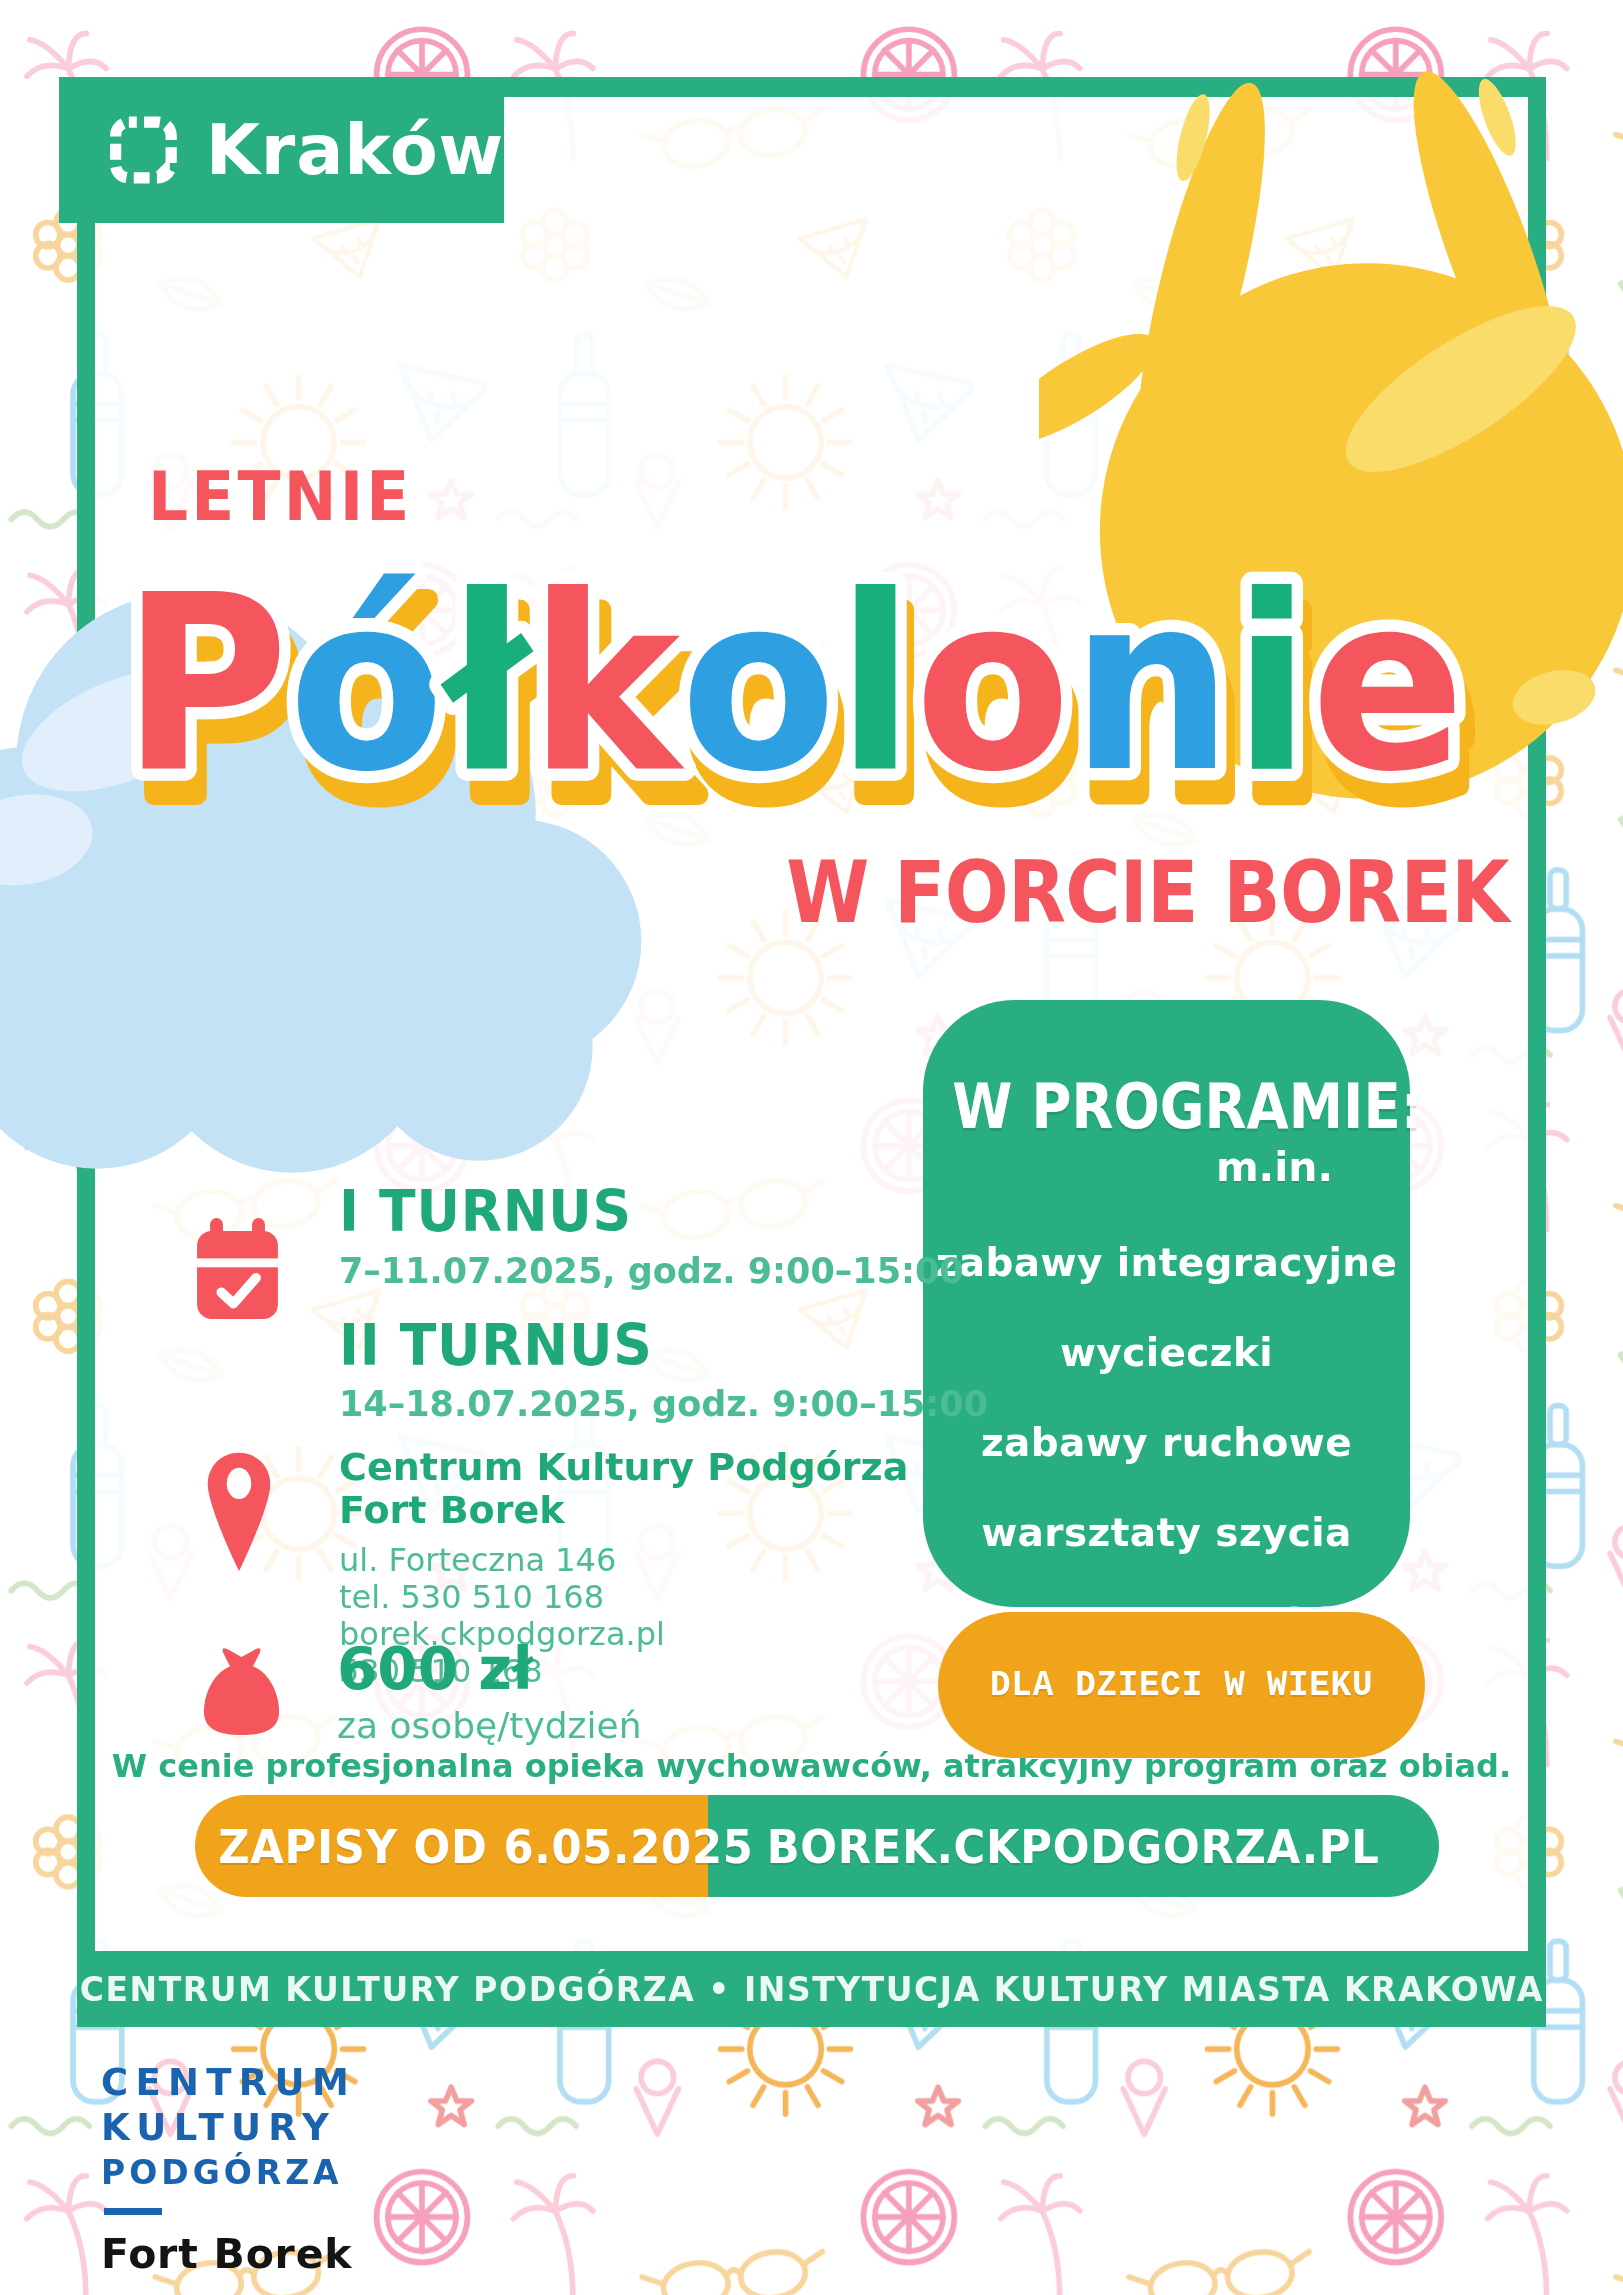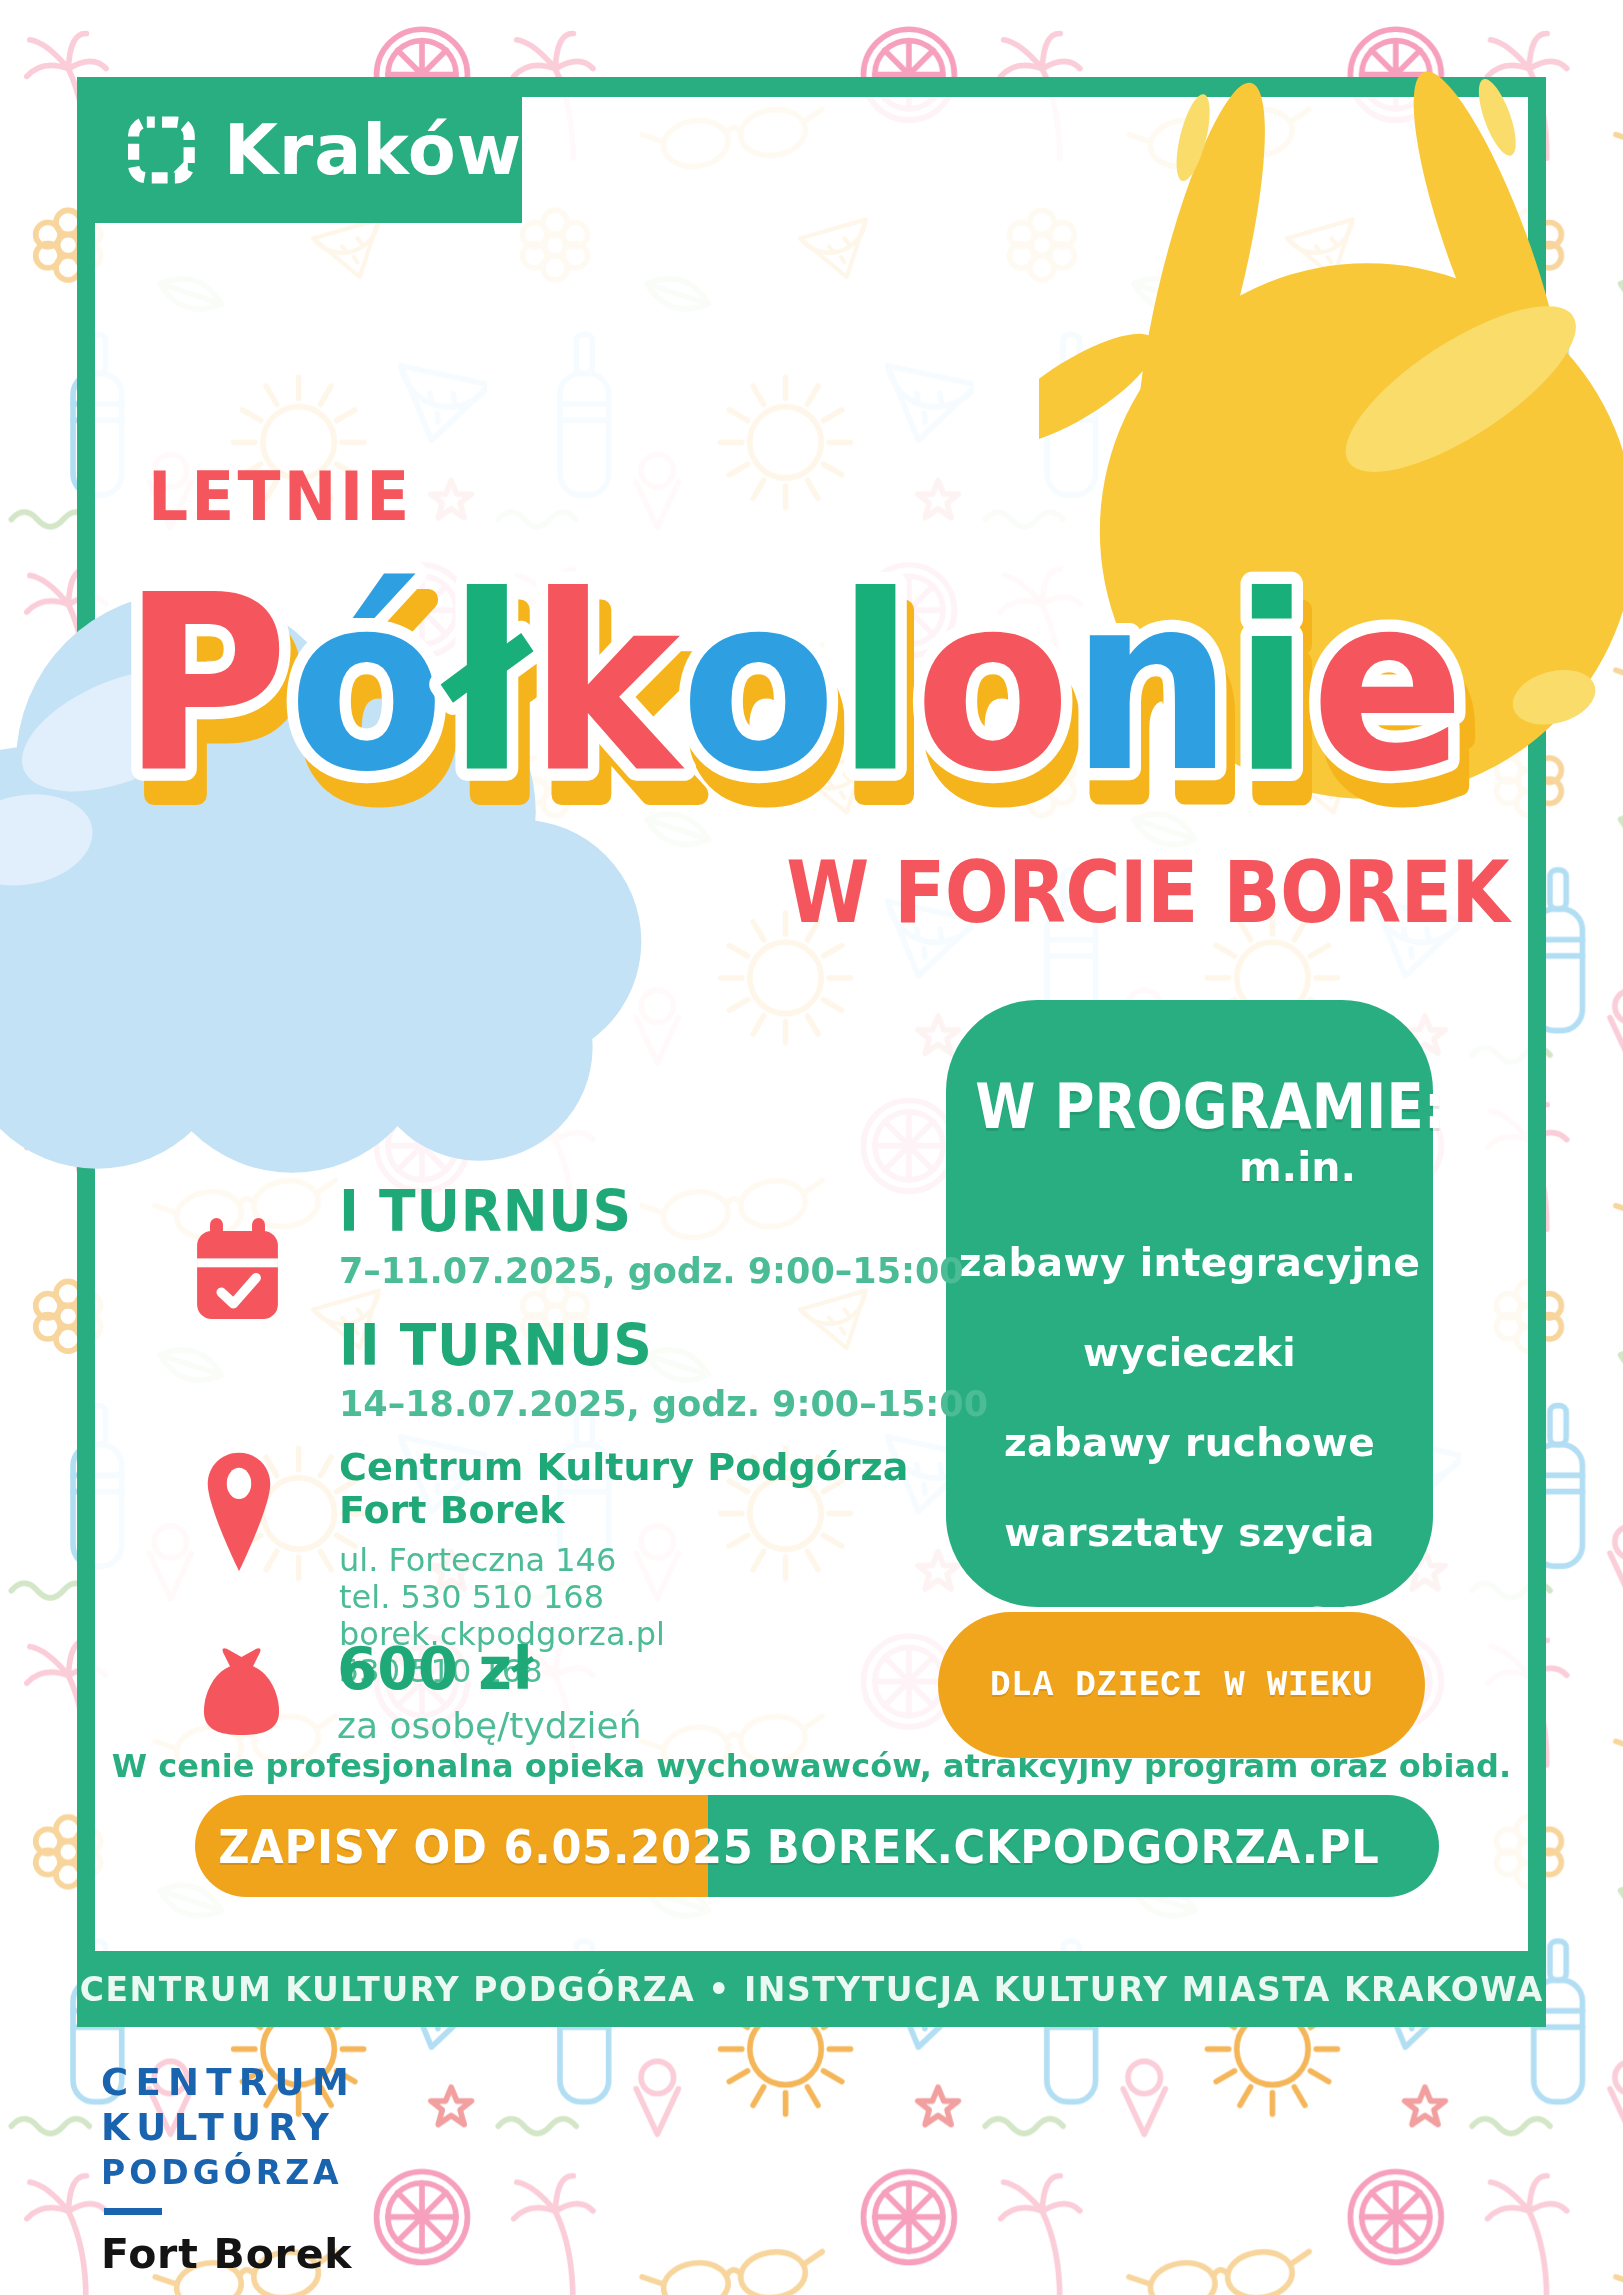--- a/index.html
+++ b/index.html
@@ -29,39 +29,39 @@
 
   .frame{position:absolute;background:var(--green);z-index:2;}
   .frame-top{left:77px;top:77px;width:1469px;height:19.5px;}
   .frame-left{left:77px;top:77px;width:18px;height:1875px;}
   .frame-right{left:1528px;top:77px;width:18px;height:1875px;}
   .footer-bar{position:absolute;left:77px;top:1951px;width:1469px;height:76px;
     background:var(--green);z-index:2;display:flex;align-items:center;justify-content:center;}
   .footer-text{color:var(--footer-text);font-size:34px;font-weight:bold;letter-spacing:1.6px;
     transform:scaleX(0.97);white-space:nowrap;}
 
-  .brand-box{position:absolute;left:77px;top:77px;width:445px;height:146px;background:var(--green);
+  .brand-box{position:absolute;left:59px;top:77px;width:445px;height:146px;background:var(--green);
     z-index:3;display:flex;align-items:center;padding-left:50px;gap:28px;}
   .brand-text{color:#ffffff;font-size:70px;font-weight:bold;letter-spacing:0.8px;}
 
   .cloud-svg{position:absolute;left:-49px;top:580px;z-index:3;}
   .sun-svg{position:absolute;left:1039px;top:32px;z-index:3;}
 
   .kicker{position:absolute;left:148px;top:459px;z-index:4;color:var(--red);
     font-size:63px;font-weight:bold;letter-spacing:3.2px;transform:scale(1,1.06);transform-origin:left top;}
 
   .title-svg{position:absolute;left:93px;top:529px;z-index:5;}
   .title-svg text{font-family:"DejaVu Sans","Liberation Sans",sans-serif;font-weight:bold;
     font-size:300px;stroke-linejoin:round;}
 
   .subtitle{position:absolute;left:735px;top:843px;width:731px;z-index:5;text-align:right;
     color:var(--red);font-size:81px;font-weight:bold;letter-spacing:-0.8px;
     transform:scaleX(0.93) scaleY(1.05);transform-origin:right top;white-space:nowrap;}
 
-  .program-box{position:absolute;left:946px;top:1000px;width:487px;height:607px;z-index:4;
+  .program-box{position:absolute;left:923px;top:1000px;width:487px;height:607px;z-index:4;
     background:var(--green);border-radius:91px;color:#ffffff;}
   .program-heading{margin-top:70px;text-align:center;font-size:62px;font-weight:bold;
     transform:scaleX(0.88);letter-spacing:0;text-shadow:0 3.2px 0 rgba(0,0,0,0.10);white-space:nowrap;}
   .program-note{text-align:right;padding-right:77px;font-size:41px;font-weight:bold;
     text-shadow:0 2.4px 0 rgba(0,0,0,0.10);}
   .program-items{margin-top:49px;display:flex;flex-direction:column;gap:45px;align-items:center;}
   .program-item{font-size:39px;font-weight:bold;letter-spacing:0.4px;}
 
   .age-pill{position:absolute;left:938px;top:1612px;width:487px;height:146px;z-index:5;
     background:var(--orange-pill);border-radius:77px;display:flex;flex-direction:row;

